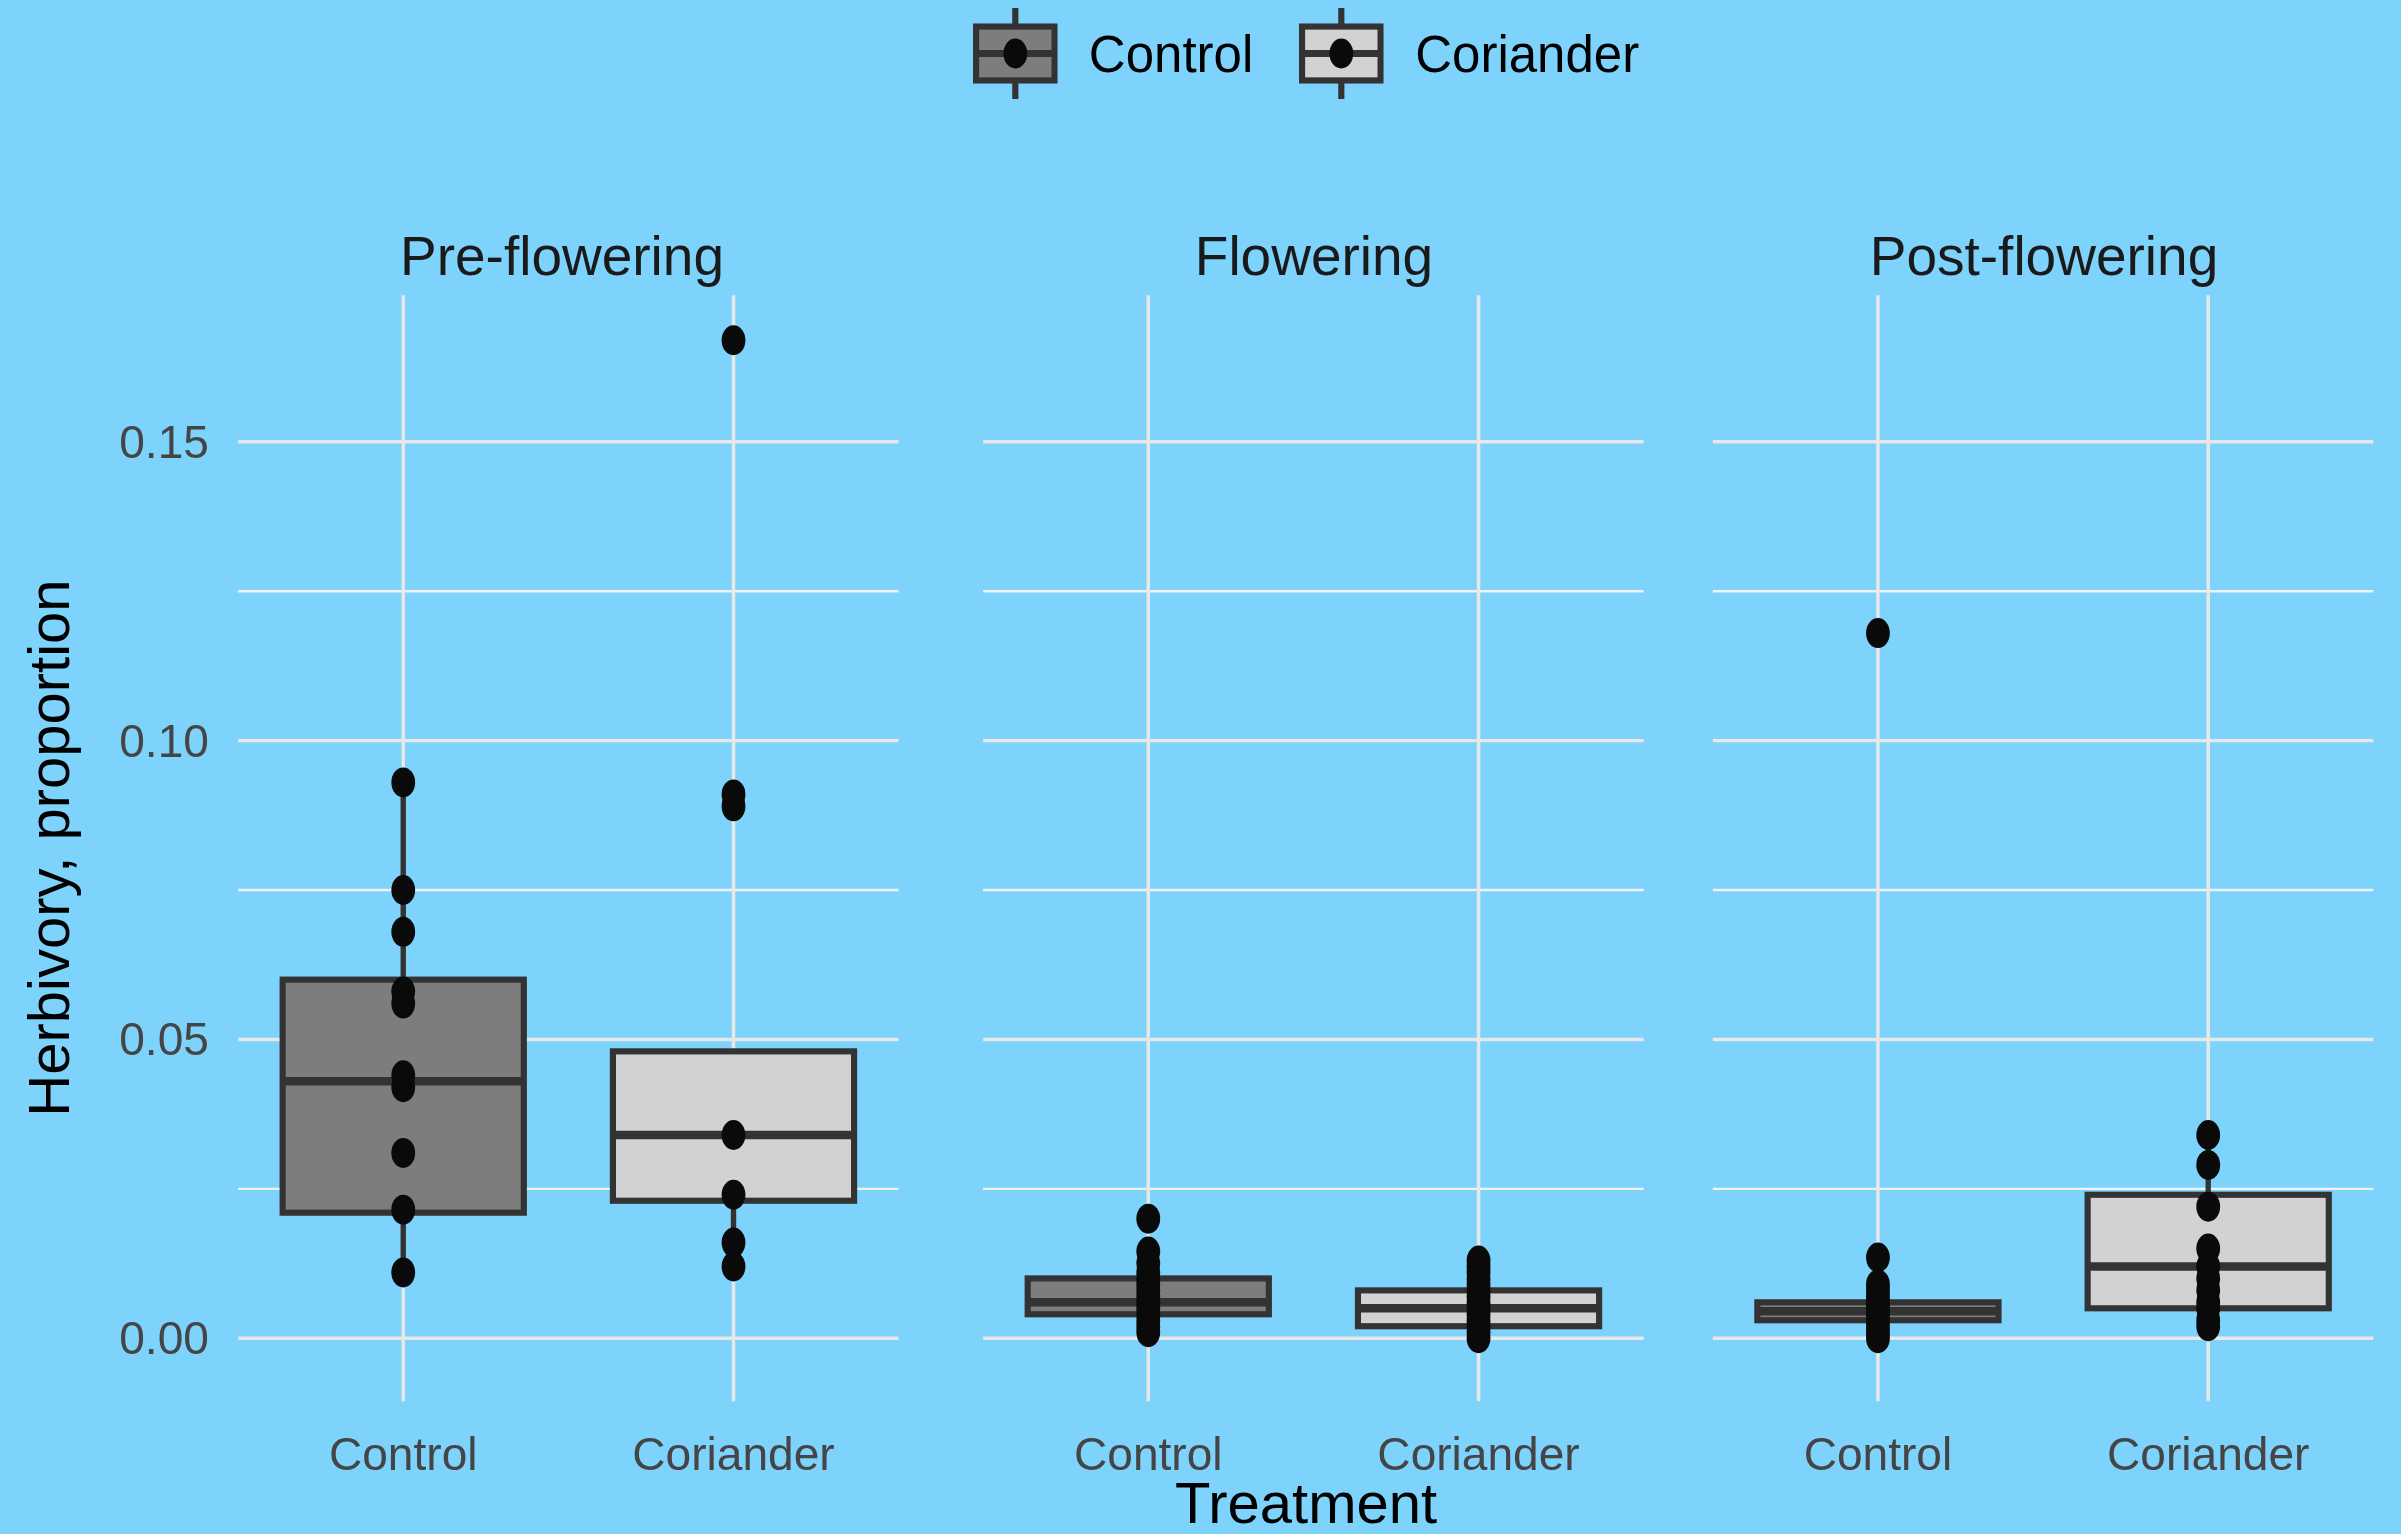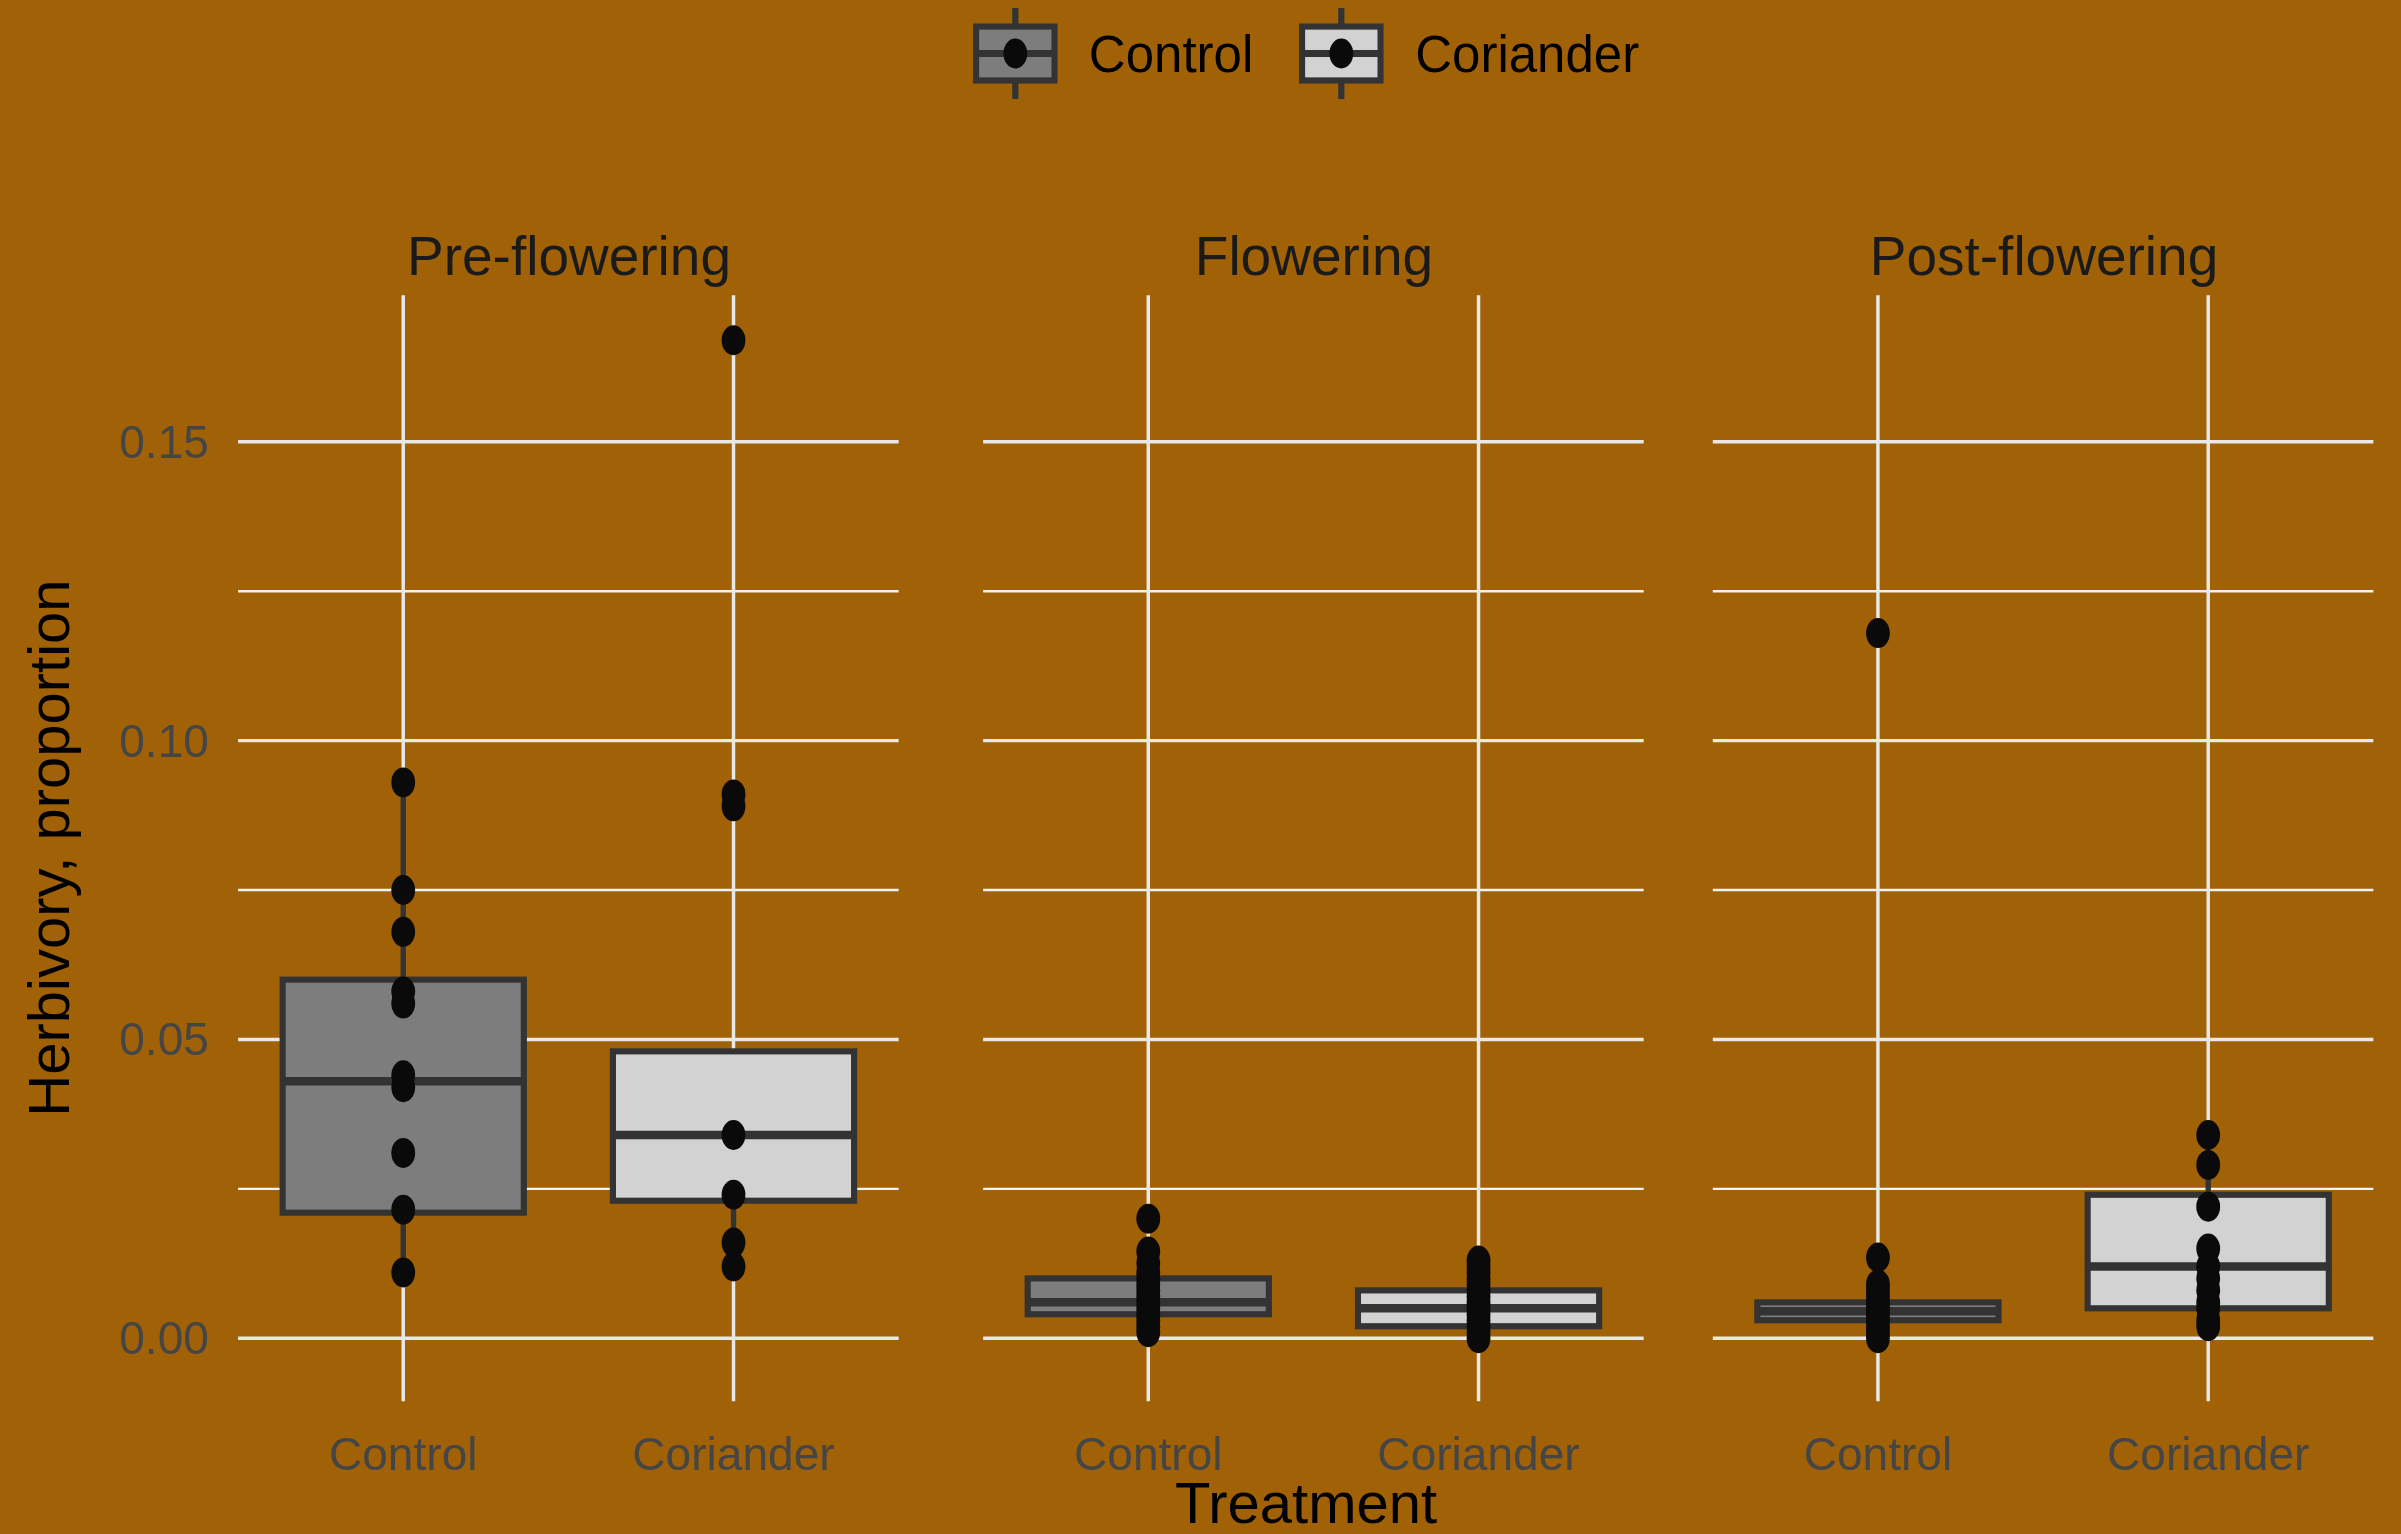--- a/index.html
+++ b/index.html
@@ -4,21 +4,21 @@
 <style>
   html, body {
     margin: 0;
     padding: 0;
     background: #ffffff;
   }
   .figure {
     position: relative;
     width: 2401px;
     height: 1535px;
-    background: #a16207;
+    background: #7dd3fc;
     font-family: "Liberation Sans", sans-serif;
     overflow: hidden;
   }
   .legend {
     position: absolute;
     top: 4.6px;
     left: 1306px;
     transform: translateX(-50%);
     display: flex;
     flex-direction: row;
@@ -93,21 +93,21 @@
             <line x1="55" x2="55" y1="4" y2="28" stroke="#333333" stroke-width="8"></line>
             <line x1="55" x2="55" y1="98" y2="122" stroke="#333333" stroke-width="8"></line>
             <rect x="4" y="28" width="102" height="70" fill="#d2d2d2" stroke="#333333" stroke-width="8"></rect>
             <line x1="4" x2="106" y1="63" y2="63" stroke="#333333" stroke-width="9"></line>
             <ellipse cx="55" cy="63" rx="15.5" ry="19.5" fill="#0a0a0a"></ellipse>
           </svg></span>
       <span class="legend-label">Coriander</span>
     </div>
   </div>
 
-  <div class="facet-title" style="left:300px">Pre-flowering</div>
+  <div class="facet-title" style="left:293px">Pre-flowering</div>
   <div class="facet-title" style="left:1775px">Post-flowering</div>
   <div class="facet-title" style="left:1045px">Flowering</div>
 
   <div class="y-axis-title">Herbivory, proportion</div>
   <div class="x-axis-title">Treatment</div>
 
   <svg class="plot-svg" id="plot-svg" width="2401" height="1535" viewBox="0 0 3126 1998">
       <g>
         <line x1="310" x2="1170" y1="1547.5" y2="1547.5" stroke="#f2f2f2" stroke-width="3"></line>
         <line x1="310" x2="1170" y1="1158.5" y2="1158.5" stroke="#f2f2f2" stroke-width="3"></line>

